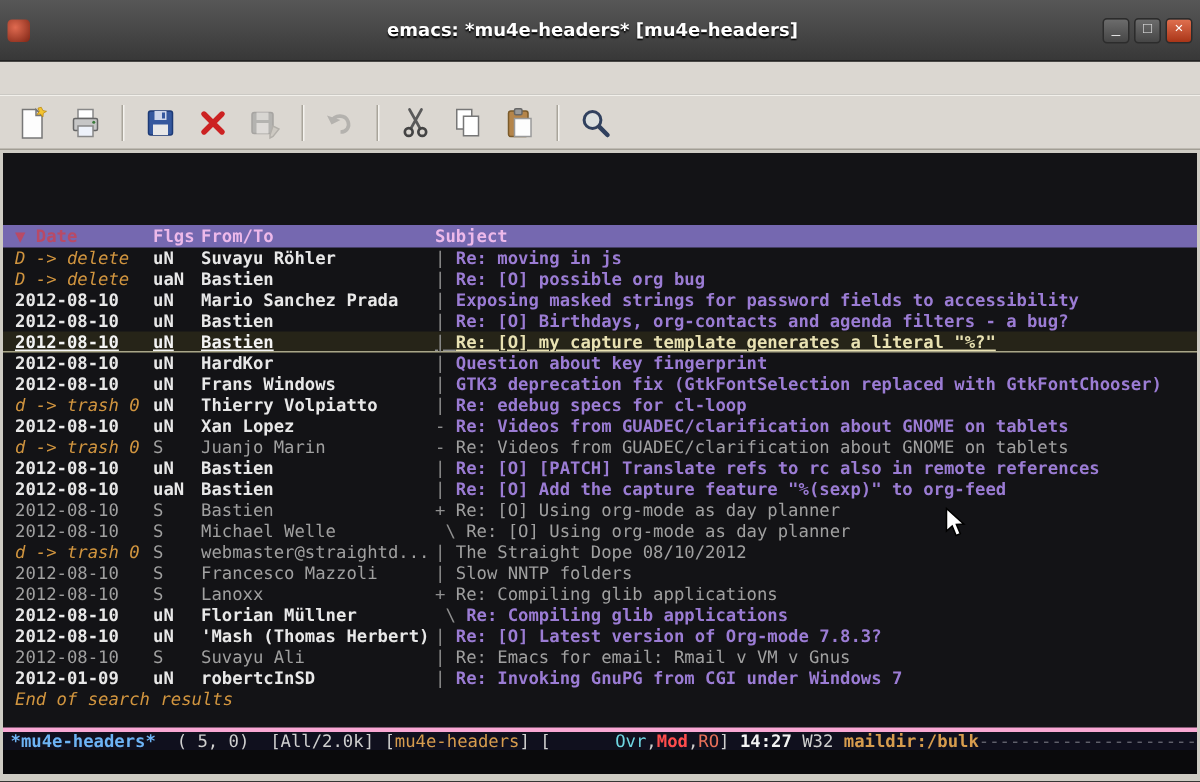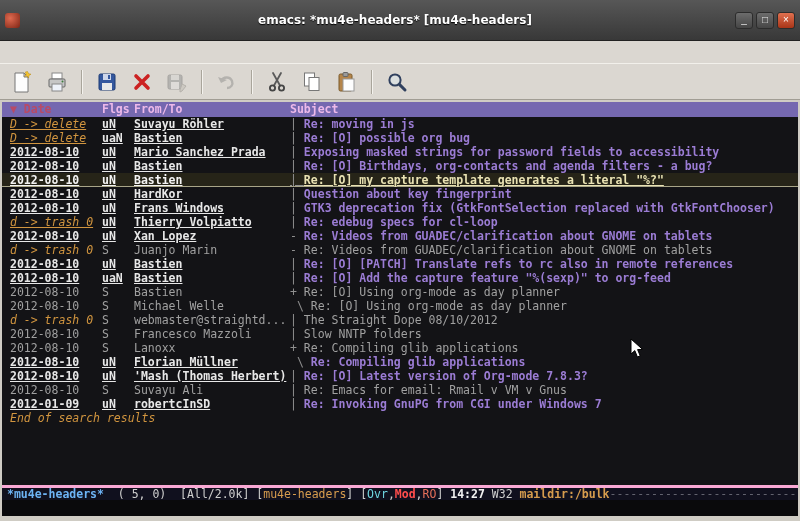--- a/index.html
+++ b/index.html
@@ -21,47 +21,47 @@
   
   .toolbar { height:37px; flex:none; background:#dbd7d1; border-top:1px solid #f2f0eb; border-bottom:1px solid #a19d94; display:flex; align-items:center; padding:0 6px; gap:3px; }
   .tb-btn { width:32px; height:30px; display:flex; align-items:center; justify-content:center; background:transparent; border:none; }
   .tb-btn.disabled { opacity:.38; filter:grayscale(.9); }
   .tb-sep { width:0; height:24px; border-left:1px solid #a9a59b; border-right:1px solid #f4f2ee; margin:0 5px; }
 
   
   .frame { flex:1; background:#cfccc4; padding:2px 2px 5px 2px; display:flex; min-height:0; }
   .editor { flex:1; display:flex; flex-direction:column; background:#131316; font-family:"DejaVu Sans Mono", monospace; min-width:0; }
 
-  .header-line { height:15px; flex:none; background:#7568b0; display:flex; font-size:11.5px; line-height:15px; font-weight:bold; white-space:pre; }
+  .header-line { height:15px; flex:none; background:#7568b0; display:flex; font-size:11.5px; line-height:15px; font-weight:bold; white-space:pre;margin-top:48px; }
   .header-line .hl { color:#edb9ea; }
   .header-line .hl-date { color:#b84a66; }
 
   .c-date { width:100px; padding-left:8px; flex:none; white-space:pre; overflow:hidden; }
   .c-flags { width:32px; flex:none; white-space:pre; }
   .c-from { width:156px; flex:none; white-space:pre; }
   .c-subj { flex:1; white-space:pre; min-width:0; overflow:hidden; }
 
   .msgs { flex:1; overflow:hidden; font-size:11.5px; line-height:14px; min-height:0; }
   .msg { display:flex; height:14px; }
-  .msg.u .c-date, .msg.u .c-flags, .msg.u .c-from { color:#e8e8e8; font-weight:bold;text-decoration:underline; }
+  .msg.u .c-date, .msg.u .c-flags, .msg.u .c-from { color:#e8e8e8; font-weight:bold; }
   .msg.u .stext { color:#9b7cd4; font-weight:bold; }
   .msg.r .c-date, .msg.r .c-flags, .msg.r .c-from, .msg.r .stext { color:#a0a0a0; }
   .pfx { color:#909090; font-weight:normal; }
   .msg.marked .c-date { color:#d1953f; font-style:italic; font-weight:normal; }
   .msg.cur { background:#262418; box-shadow:inset 0 -1px 0 #a8a588; }
   .msg.cur span { text-decoration:underline; }
   .msg.cur .c-date, .msg.cur .c-flags, .msg.cur .c-from { color:#f4f4f4; }
   .msg.cur .stext { color:#e9e2b3; }
   .end-line { padding-left:8px; color:#d1953f; font-style:italic; }
 
   .modeline { height:15px; flex:none; background:#10101e; display:flex; align-items:center; padding-left:5px; font-size:11.5px; line-height:15px; white-space:pre; overflow:hidden; border-top:3px solid #f9a8d4; }
   .ml-buf { color:#6db3f5; font-weight:bold; }
   .ml-plain { color:#cfcfcf; }
   .ml-mode { color:#d79c4e; }
-  .ml-cyan { color:#6fd6e2; }
+  .ml-cyan { color:#6fd6e2;margin-left:43px; }
   .ml-red { color:#ff4d4d; font-weight:bold; }
   .ml-ro { color:#e8705a; }
   .ml-time { color:#f2f2f2; font-weight:bold; }
   .ml-dir { color:#d79c4e; font-weight:bold; }
   .ml-dim { color:#62626e; }
 
   .minibuffer { height:16px; flex:none; background:#0a0a0c; }
 
   .mouse-cursor { position:absolute; left:630px; top:338px; z-index:9; pointer-events:none; }
 </style>

